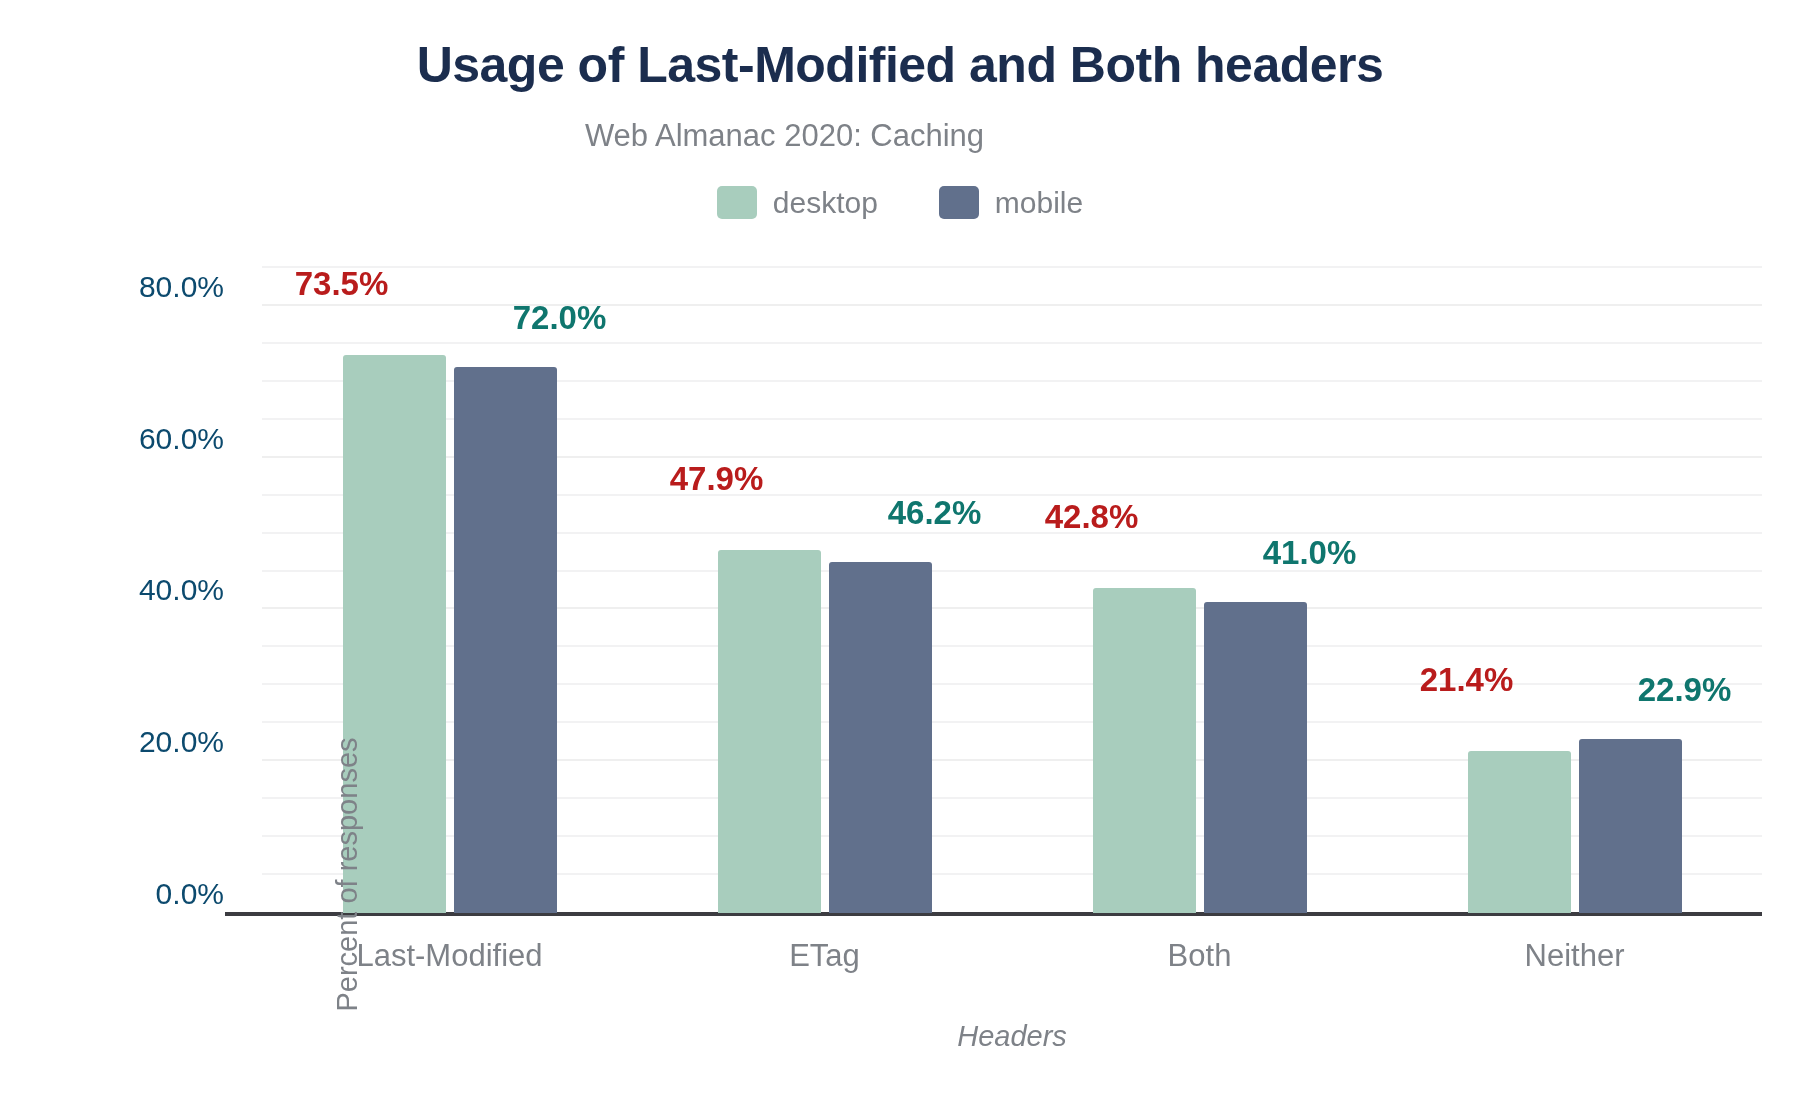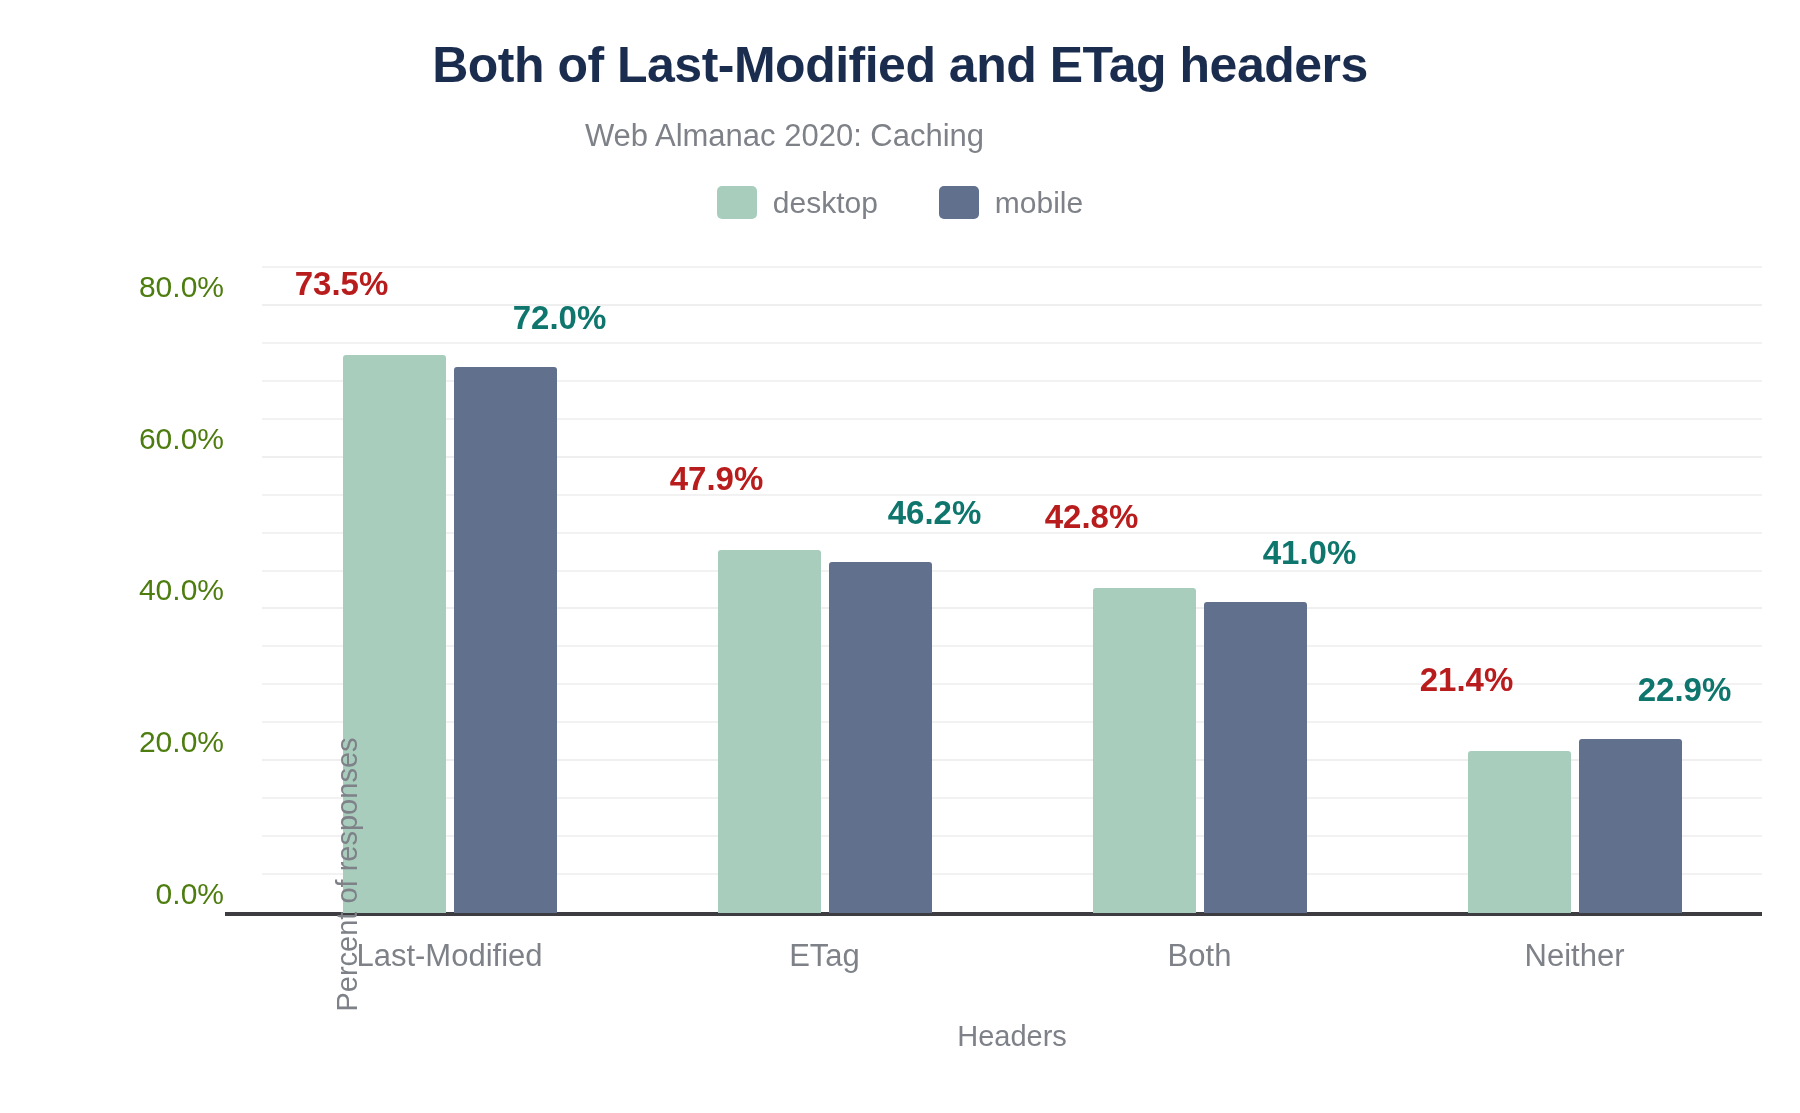--- a/index.html
+++ b/index.html
@@ -102,21 +102,21 @@
     background: #3c3c41;
   }
 
   
   .ytick {
     position: absolute;
     right: 1538px;
     width: 220px;
     text-align: right;
     font-size: 30px;
-    color: #4d7c0f;
+    color: #0c4a6e;
     transform: translateY(-50%);
     white-space: nowrap;
   }
 
   
   .groups {
     position: absolute;
     inset: 0;
     display: flex;
   }
@@ -172,40 +172,41 @@
 
   
   .xaxis-title {
     position: absolute;
     top: 1020px;
     left: 262px;
     width: 1500px;
     text-align: center;
     font-size: 29px;
     color: #7e8288;
+    font-style: italic;
   }
   .yaxis-title {
     position: absolute;
     left: -65px;
     top: 590px;
     width: 300px;
     text-align: center;
     font-size: 29px;
     color: #7e8288;
     transform: rotate(-90deg);
     transform-origin: center center;
     white-space: nowrap;
   }
 </style>
 </head>
 <body>
 
 <div class="chart-root">
 
-  <div class="title">Both of Last-Modified and ETag headers</div>
+  <div class="title">Usage of Last-Modified and Both headers</div>
   <div class="subtitle">Web Almanac 2020: Caching</div>
 
   <div class="legend">
     <div class="legend-item">
       <span class="legend-swatch" style="background: rgb(168, 205, 189);"></span>
       <span class="legend-label">desktop</span>
     </div>
     <div class="legend-item">
       <span class="legend-swatch" style="background: rgb(97, 112, 140);"></span>
       <span class="legend-label">mobile</span>

